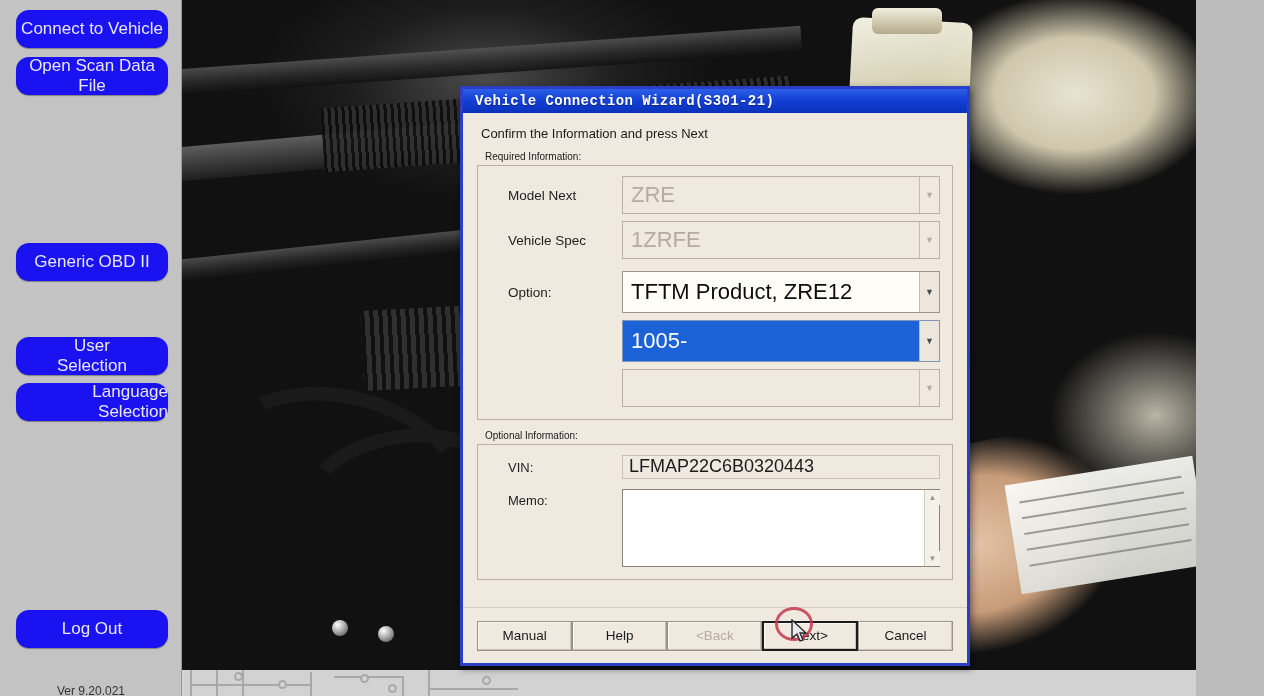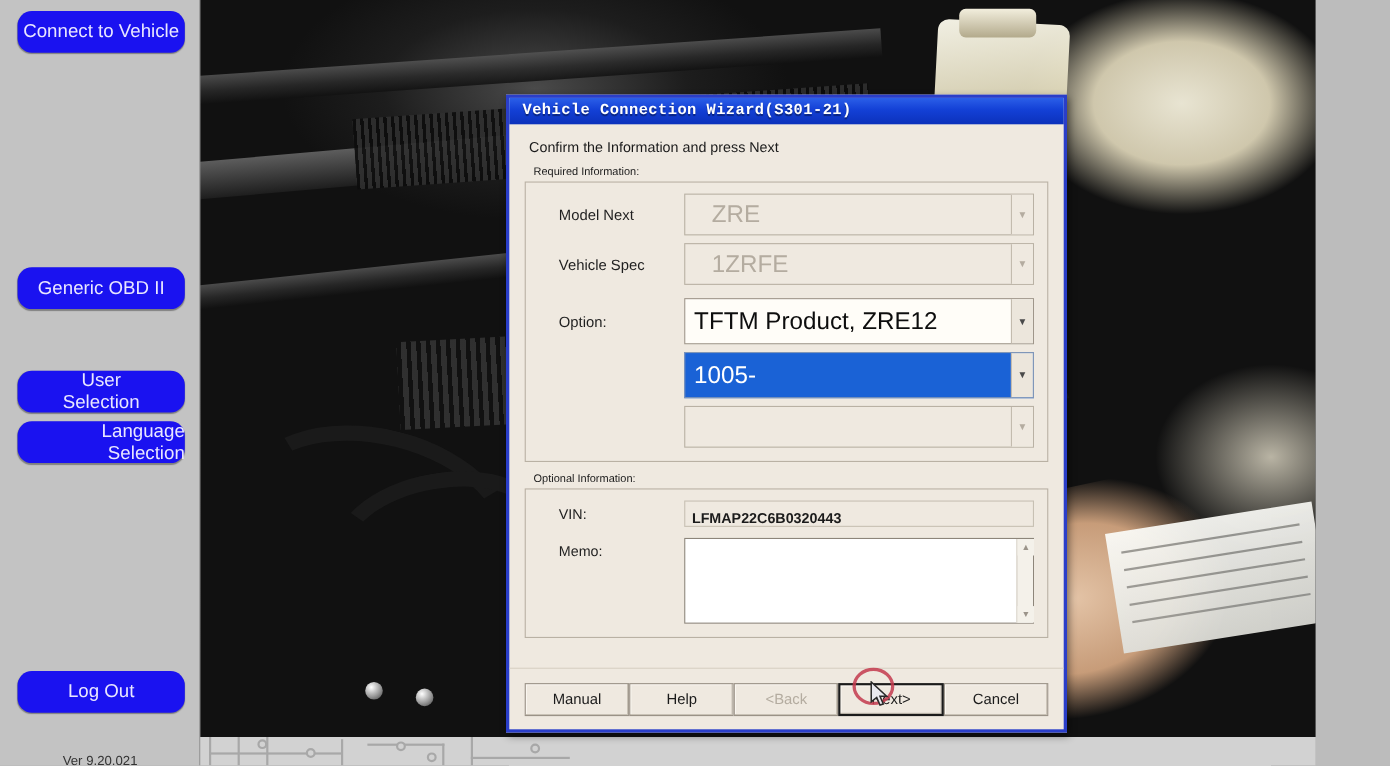--- a/index.html
+++ b/index.html
@@ -164,33 +164,33 @@
     white-space: nowrap; overflow: hidden;
   }
   .combo .arrow {
     width: 20px; height: 100%;
     background: #ece6dc;
     border-left: 1px solid #c3bbae;
     display: flex; align-items: center; justify-content: center;
     font-size: 9px; color: #4a4a4a; cursor: pointer;
   }
   .combo.disabled { background: #efe9e0; border-color: #b9b1a4; }
-  .combo.disabled .val { color: #b4aca0; margin-left: 16px; }
+  .combo.disabled .val { color: #b4aca0; }
   .combo.disabled .arrow { color: #b4aca0; background: #efe9e0; }
   .combo.selected { background: #1a62d6; border-color: #7f96b8; }
   .combo.selected .val { color: #ffffff; }
   .combo.empty { background: #efe9e0; border-color: #b9b1a4; }
   .combo.empty .arrow { color:#b4aca0; background:#efe9e0; }
 
   .combo.h46 { height: 42px; }
 
   .vinfield {
     flex: 1; height: 24px; border: 1px solid #c7c0b3; background: #efe9e0;
-    display: flex; align-items: flex-end; padding-left: 6px;
-    font-size: 13px; color: #1b1b1b; font-weight: bold;
+    display: flex; align-items: flex-start; padding-left: 6px;
+    font-size: 18px; color: #1b1b1b;
   }
   .memobox {
     flex: 1; height: 78px; border: 1px solid #8d857a; background: #ffffff;
     position: relative;
   }
   .memobox .sb {
     position: absolute; right: 0; top: 0; width: 15px; height: 100%;
     background: #f4f1ea; border-left: 1px solid #d4cec3;
   }
   .memobox .sb .up, .memobox .sb .dn {
@@ -283,20 +283,23 @@
     <div class="pad" style="left:206px;top:14px;"></div>
     <div class="pad" style="left:300px;top:6px;"></div>
   </div>
 
   <div class="gutter"></div>
 
   <div class="sidebar">
     <div class="navbtn" style="top:10px; height:38px;">
       <span>Connect to Vehicle</span>
     </div>
+    <div class="navbtn" style="top:57px; height:38px;">
+      <span>Open Scan Data File</span>
+    </div>
     <div class="navbtn" style="top:243px; height:38px;">
       <span>Generic OBD II</span>
     </div>
     <div class="navbtn" style="top:337px; height:38px; flex-direction:column;">
       <span>User</span>
       <span>Selection</span>
     </div>
     <div class="navbtn" style="top:383px; height:38px; flex-direction:column;align-items:flex-end;">
       <span>Language</span>
       <span>Selection</span>

